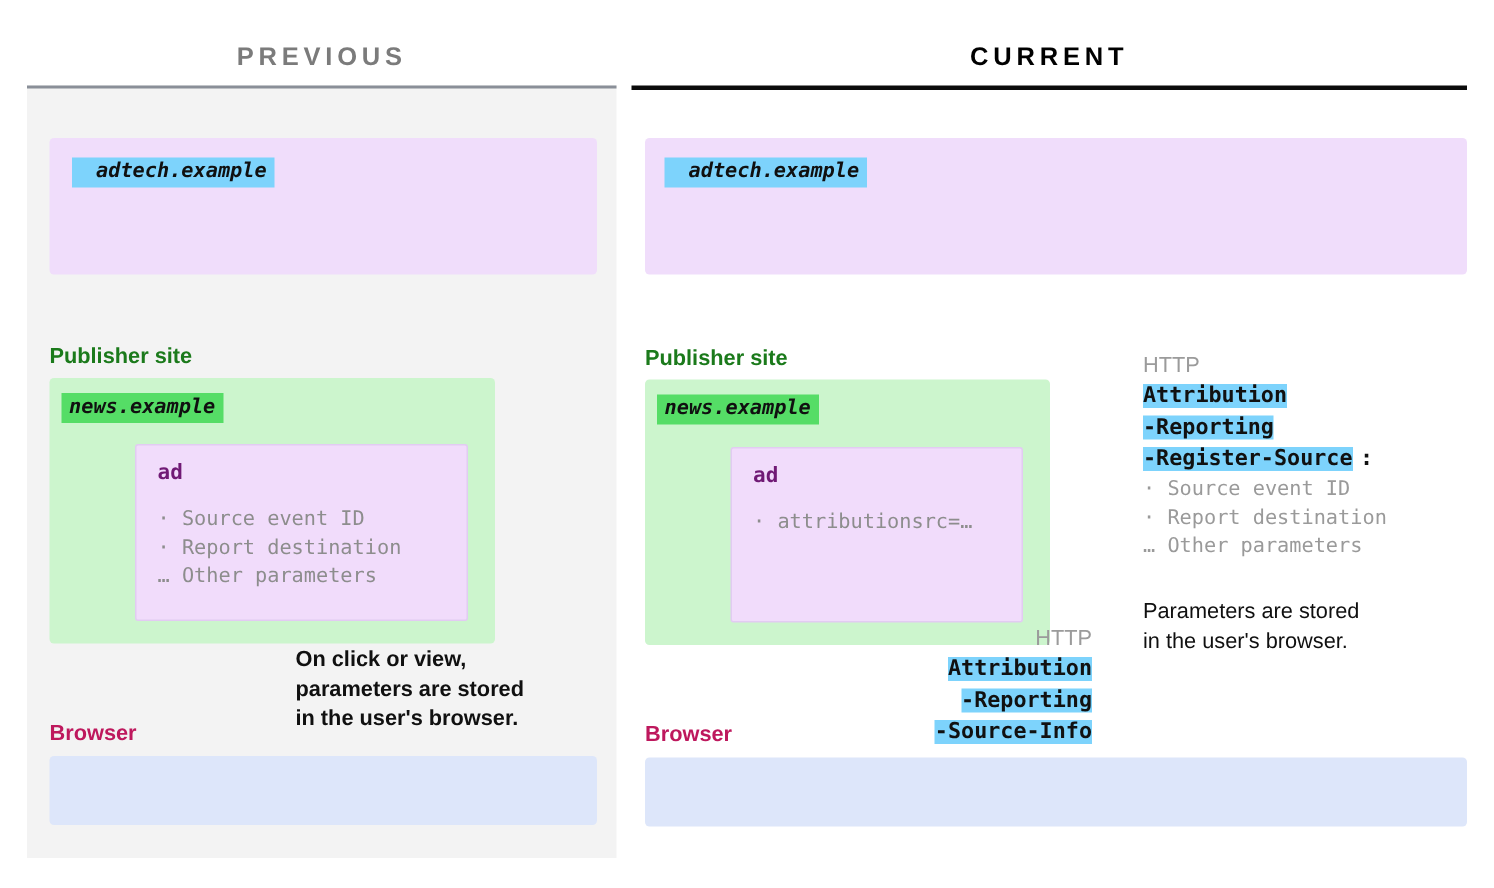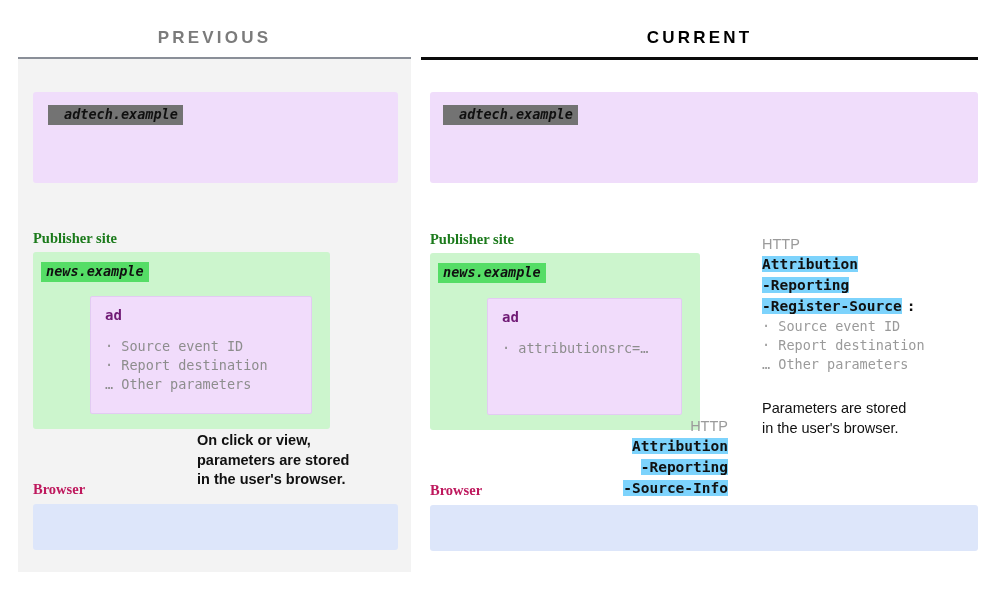--- a/index.html
+++ b/index.html
@@ -46,27 +46,27 @@
     position: absolute;
     font-family: "DejaVu Sans Mono", monospace;
     font-style: italic;
     font-weight: bold;
     font-size: 13.5px;
     color: #101010;
     padding: 2px 5px 3px 5px;
     white-space: nowrap;
     line-height: 1.1;
   }
-  .chip-purple { background: #737373; padding-left: 16px; }
+  .chip-purple { background: #7dd3fc; padding-left: 16px; }
   .chip-green  { background: #55dd66; }
 
   
   .zone-label {
     position: absolute;
-    font-family: Liberation Serif, serif;
+    font-family: Liberation Sans, sans-serif;
     font-weight: bold;
     font-size: 14.5px;
     white-space: nowrap;
     text-align: right;
   }
   .label-publisher { color: #1b7a1b; }
   .label-browser   { color: #be185d; }
 
   
   .ad-card {

